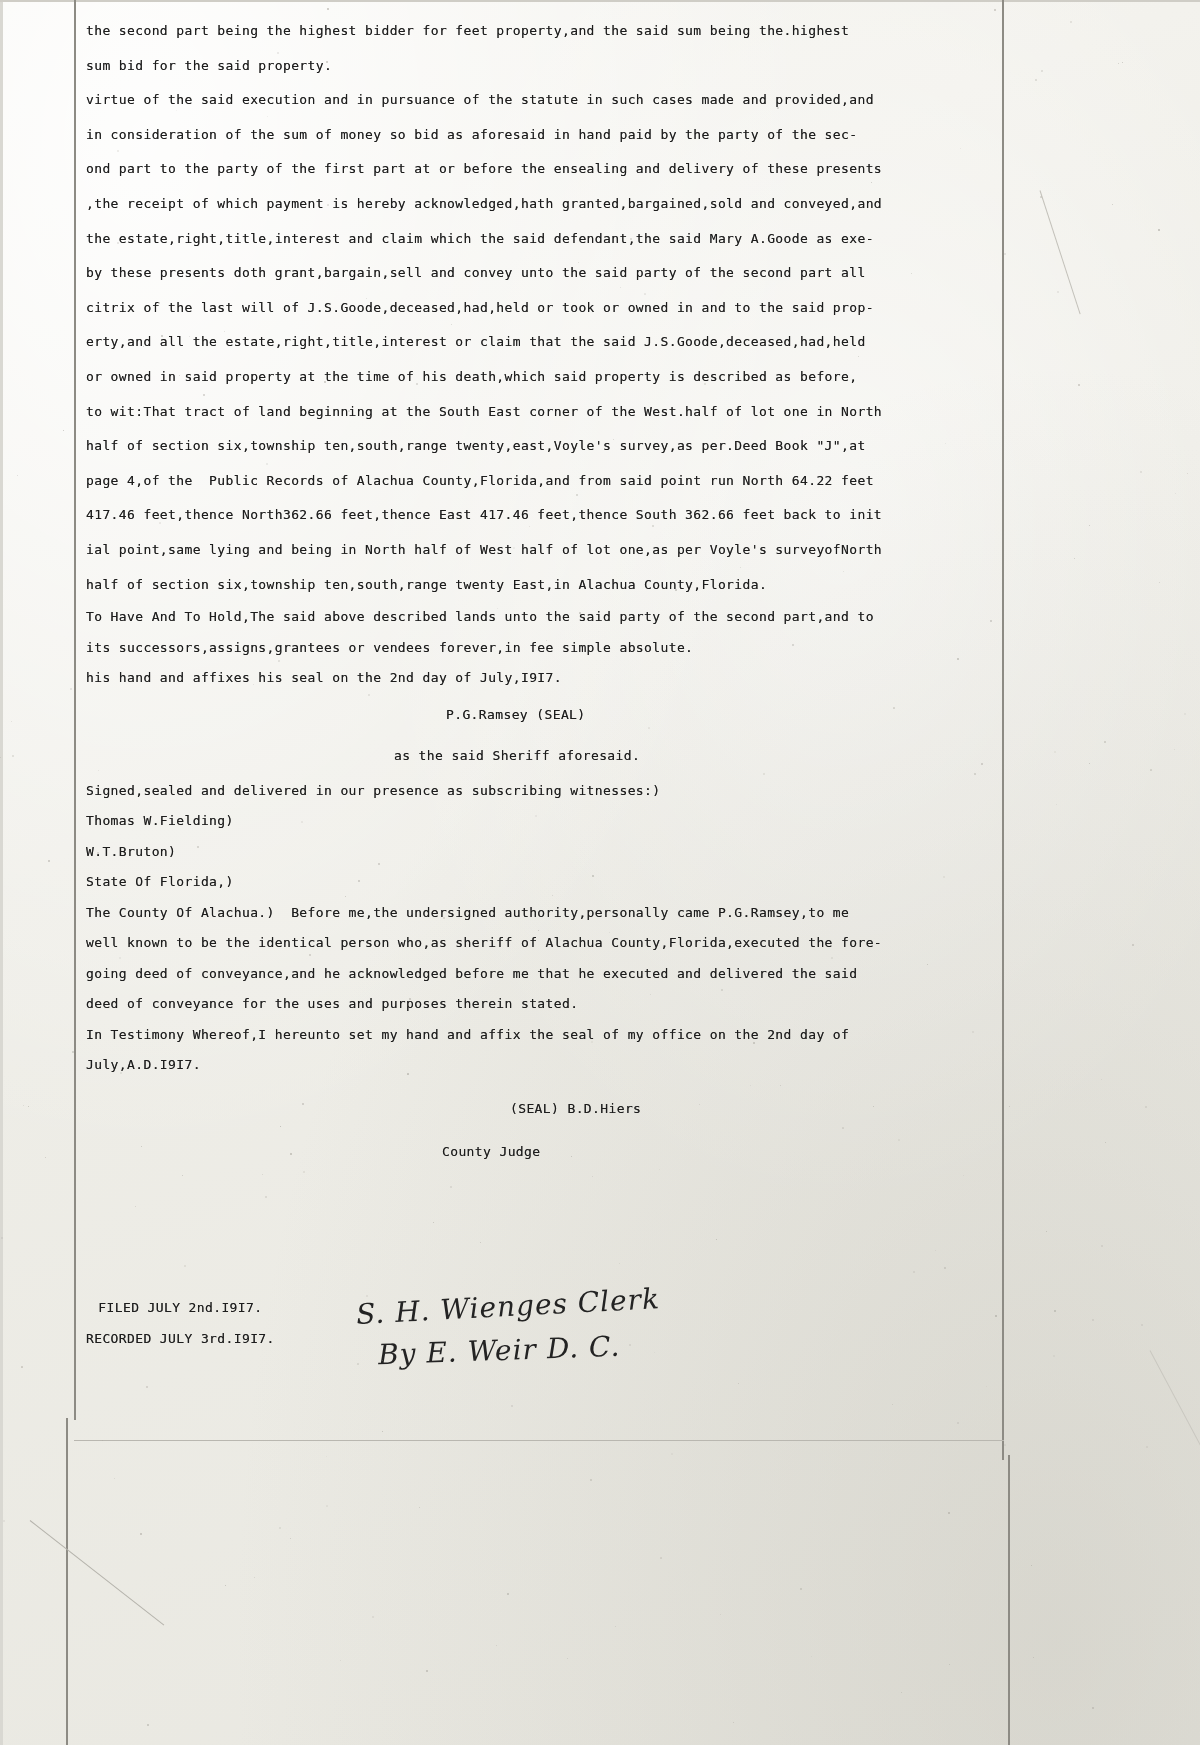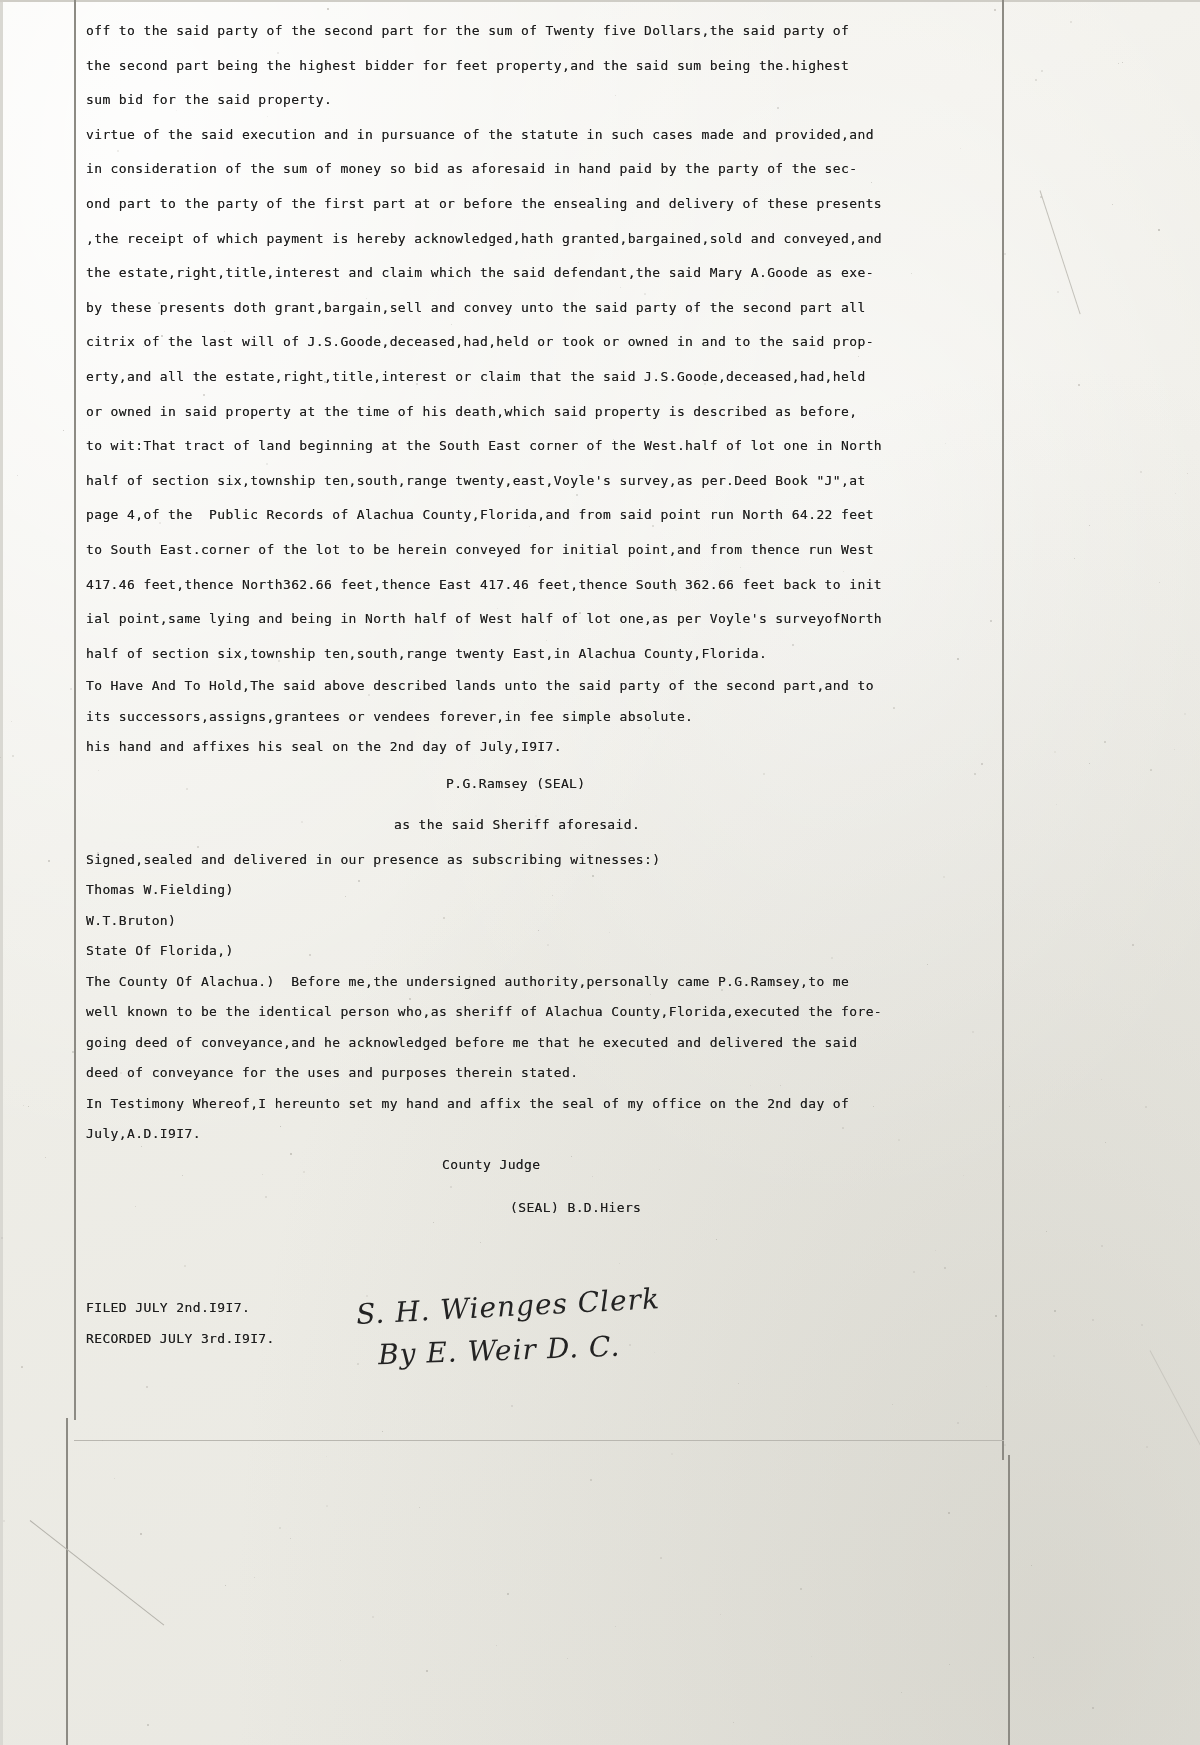--- a/index.html
+++ b/index.html
@@ -75,21 +75,21 @@
   .ln.tight{line-height:30.5px;}
   .center-1{padding-left:360px;}
   .center-2{padding-left:308px;}
   .center-3{padding-left:424px;}
   .center-4{padding-left:356px;}
 
   
   .filing{
     position:absolute;left:86px;top:1292px;
   }
-  .filing .ln{line-height:31px;}
+  .filing .ln{line-height:31px;text-align:center;}
 
   
   .handwriting{
     position:absolute;left:356px;top:1288px;
     width:420px;height:110px;
     pointer-events:none;
   }
   .hw-txt{
     font-family:"DejaVu Serif",serif;
     font-style:italic;
@@ -114,36 +114,34 @@
   <div class="rule rule-right"></div>
   <div class="rule rule-right2"></div>
   <div class="rule rule-bottomline"></div>
   <div class="corner-diag"></div>
   <div class="right-diag"></div>
   <div class="right-diag2"></div>
 
   <div class="doc">
 
     <div>
-      <p class="ln">off to the said party of the second part for the sum of Twenty five Dollars,the said party of</p>
       <p class="ln">the second part being the highest bidder for feet property,and the said sum being the.highest</p>
       <p class="ln">sum bid for the said property.</p>
       <p class="ln">virtue of the said execution and in pursuance of the statute in such cases made and provided,and</p>
       <p class="ln">in consideration of the sum of money so bid as aforesaid in hand paid by the party of the sec-</p>
       <p class="ln">ond part to the party of the first part at or before the ensealing and delivery of these presents</p>
       <p class="ln">,the receipt of which payment is hereby acknowledged,hath granted,bargained,sold and conveyed,and</p>
       <p class="ln">the estate,right,title,interest and claim which the said defendant,the said Mary A.Goode as exe-</p>
       <p class="ln">by these presents doth grant,bargain,sell and convey unto the said party of the second part all</p>
       <p class="ln">citrix of the last will of J.S.Goode,deceased,had,held or took or owned in and to the said prop-</p>
       <p class="ln">erty,and all the estate,right,title,interest or claim that the said J.S.Goode,deceased,had,held</p>
       <p class="ln">or owned in said property at the time of his death,which said property is described as before,</p>
       <p class="ln">to wit:That tract of land beginning at the South East corner of the West.half of lot one in North</p>
       <p class="ln">half of section six,township ten,south,range twenty,east,Voyle's survey,as per.Deed Book "J",at</p>
       <p class="ln">page 4,of the  Public Records of Alachua County,Florida,and from said point run North 64.22 feet</p>
-      <p class="ln">to South East.corner of the lot to be herein conveyed for initial point,and from thence run West</p>
       <p class="ln">417.46 feet,thence North362.66 feet,thence East 417.46 feet,thence South 362.66 feet back to init</p>
       <p class="ln">ial point,same lying and being in North half of West half of lot one,as per Voyle's surveyofNorth</p>
       <p class="ln">half of section six,township ten,south,range twenty East,in Alachua County,Florida.</p>
     </div>
 
     <div>
       <p class="ln tight">To Have And To Hold,The said above described lands unto the said party of the second part,and to</p>
       <p class="ln tight">its successors,assigns,grantees or vendees forever,in fee simple absolute.</p>
       <p class="ln tight">his hand and affixes his seal on the 2nd day of July,I9I7.</p>
     </div>
@@ -163,22 +161,22 @@
       <p class="ln tight">State Of Florida,)</p>
       <p class="ln tight">The County Of Alachua.)  Before me,the undersigned authority,personally came P.G.Ramsey,to me</p>
       <p class="ln tight">well known to be the identical person who,as sheriff of Alachua County,Florida,executed the fore-</p>
       <p class="ln tight">going deed of conveyance,and he acknowledged before me that he executed and delivered the said</p>
       <p class="ln tight">deed of conveyance for the uses and purposes therein stated.</p>
       <p class="ln tight">In Testimony Whereof,I hereunto set my hand and affix the seal of my office on the 2nd day of</p>
       <p class="ln tight">July,A.D.I9I7.</p>
     </div>
 
     <div>
+      <p class="ln tight center-3" style="line-height:56px;">(SEAL) B.D.Hiers</p>
       <p class="ln tight center-4" style="line-height:30px;">County Judge</p>
-      <p class="ln tight center-3" style="line-height:56px;">(SEAL) B.D.Hiers</p>
     </div>
 
   </div>
 
   <div class="filing">
     <p class="ln">FILED JULY 2nd.I9I7.</p>
     <p class="ln">RECORDED JULY 3rd.I9I7.</p>
   </div>
 
   <div class="handwriting">

